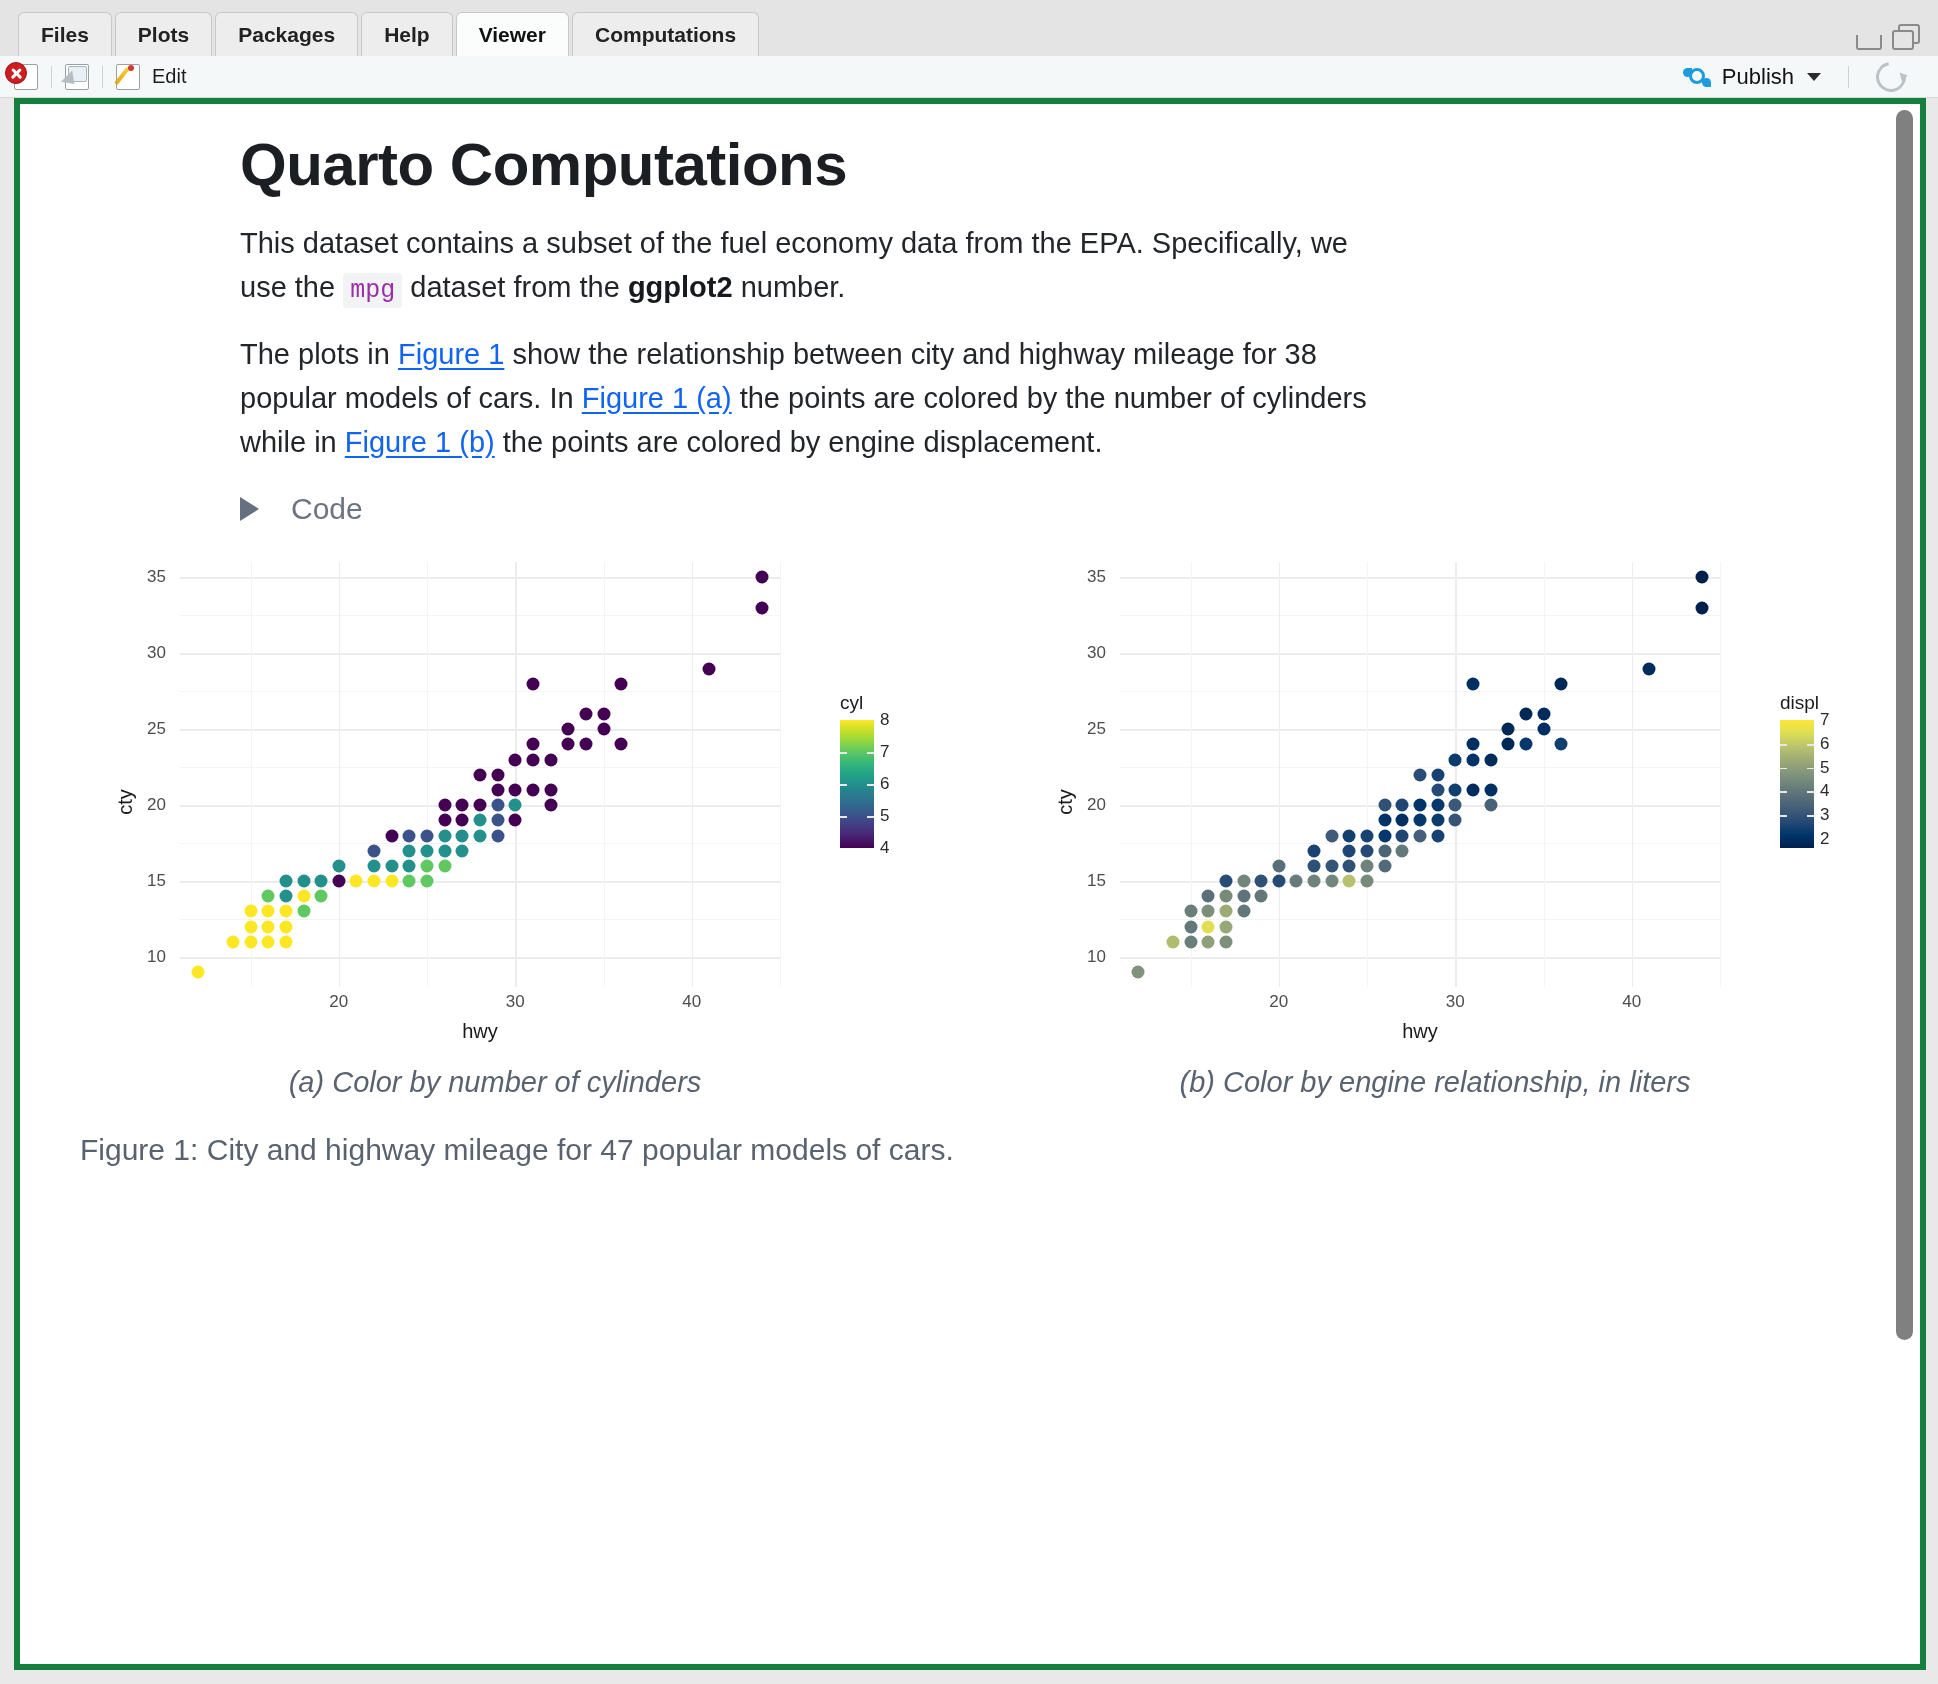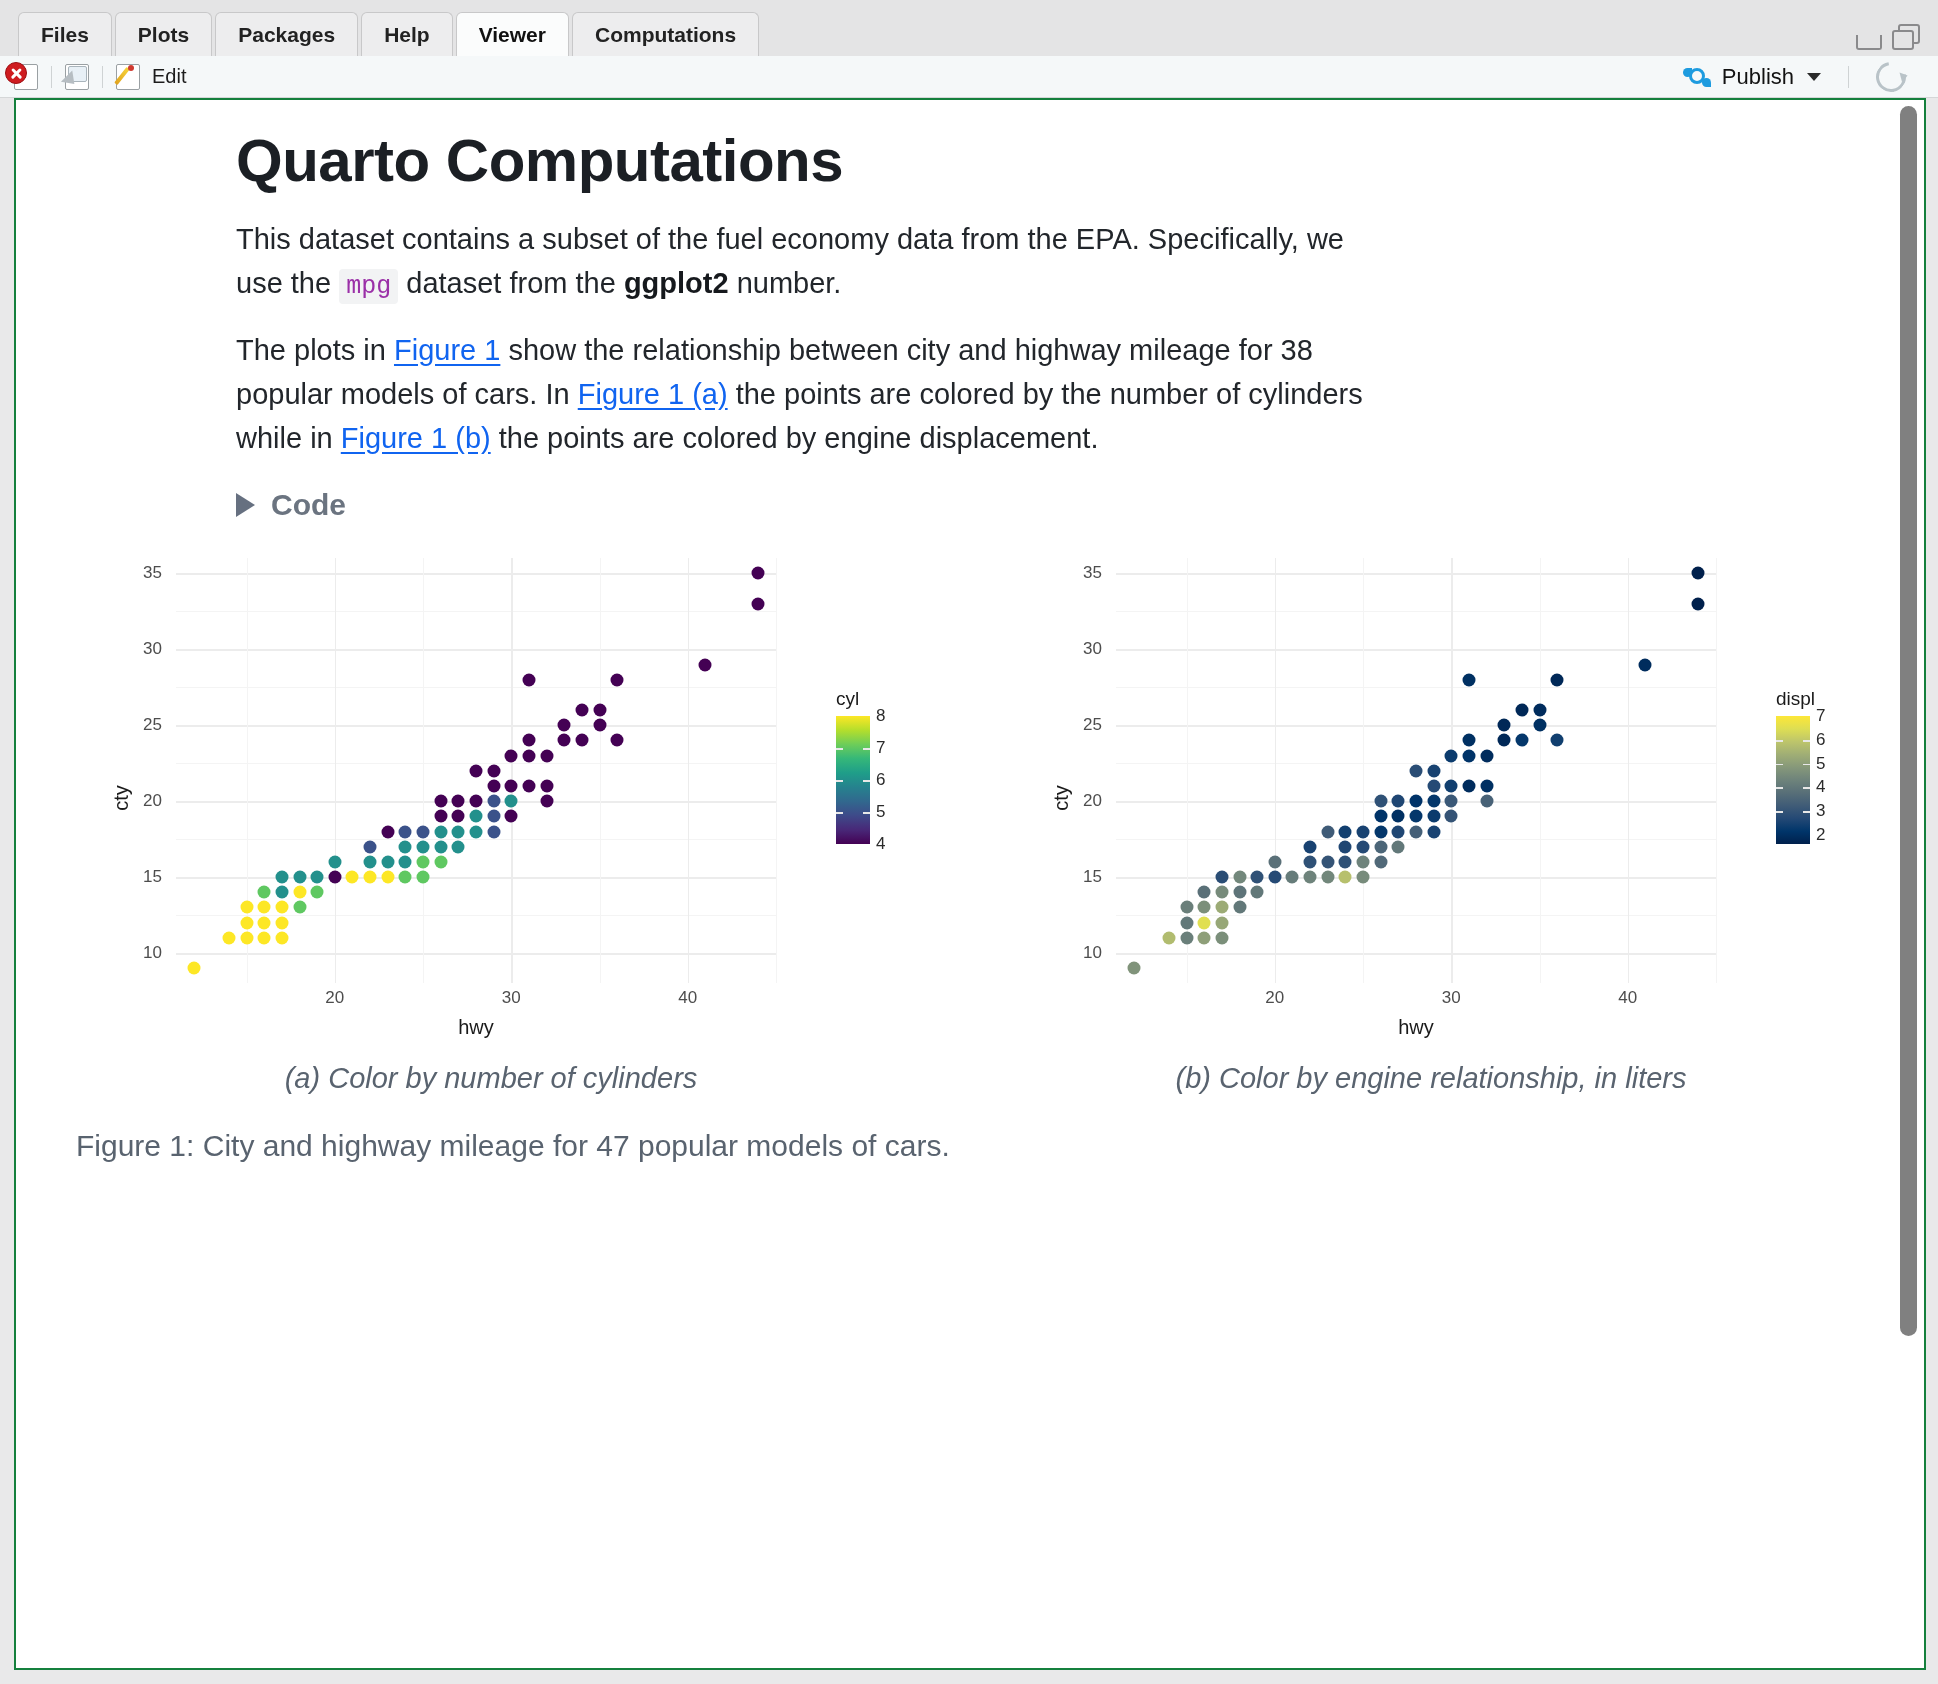--- a/index.html
+++ b/index.html
@@ -85,21 +85,21 @@
            border-top:8px solid #2a2a2a; margin-left:2px; }
   .refresh { width:30px; height:30px; border:3px solid #b9c3c8; border-radius:50%;
              border-top-color:transparent; transform:rotate(35deg); position:relative; cursor:pointer; }
   .refresh:after { content:""; position:absolute; right:-2px; top:-1px; width:0;height:0;
                    border-left:7px solid #b9c3c8; border-top:5px solid transparent;
                    border-bottom:5px solid transparent; transform:rotate(-50deg); }
 
   
   .viewer {
     position:absolute; left:14px; top:98px; width:1912px; height:1572px;
-    background:#ffffff; border:2px solid #15803d;
+    background:#ffffff; border:6px solid #15803d;
     overflow:hidden;
   }
   .scrolltrack { position:absolute; right:0; top:0; width:30px; height:100%; background:#ffffff; }
   .scrollthumb { position:absolute; right:7px; top:6px; width:17px; height:1230px;
                  background:#808080; border-radius:9px; cursor:pointer; }
 
   .doc { position:absolute; left:0; top:0; width:1860px; padding:0; }
 
   h1.title {
     margin:0; padding:26px 0 0 220px;
@@ -111,22 +111,22 @@
   }
   code.inline {
     font-family:"Liberation Mono", monospace;
     font-size:25px; color:#9b30a8; background:#f2f3f4;
     padding:3px 7px; border-radius:4px;
   }
   b.pkg { font-weight:bold; color:#16191d; }
   a.xref { color:#1064f0; text-decoration:underline; text-underline-offset:4px; }
 
   .code-toggle {
-    margin:28px 0 0 220px; display:inline-flex; align-items:center; gap:16px;
-    cursor:pointer; user-select:none;font-weight:bold;
+    margin:28px 0 0 220px; display:inline-flex; align-items:center; gap:32px;
+    cursor:pointer; user-select:none;
   }
   .tri { width:0;height:0; border-left:19px solid #667080;
          border-top:12px solid transparent; border-bottom:12px solid transparent; }
   .code-lbl { font-size:30px; color:#6b7480; }
 
   
   .figrow { margin-top:26px; display:flex; }
   .panel { position:relative; width:880px; height:500px; }
   .panel.left  { margin-left:35px; }
   .panel.right { margin-left:60px; }

